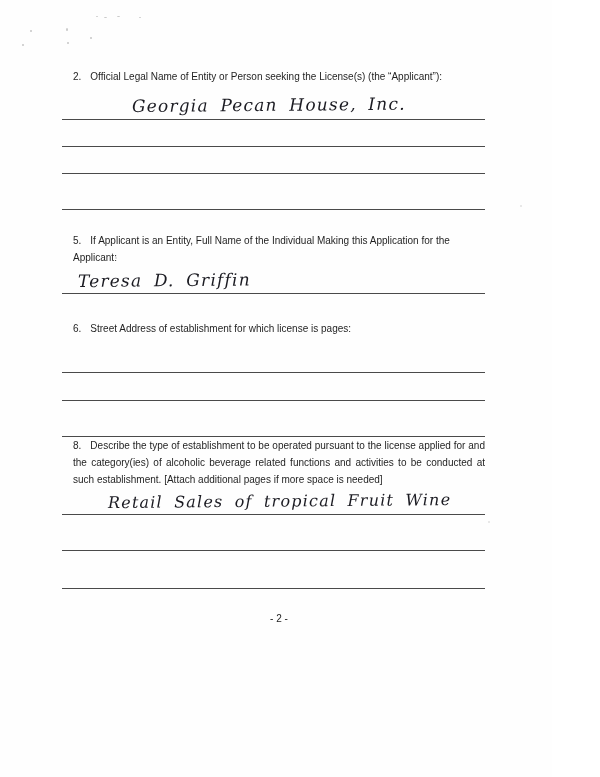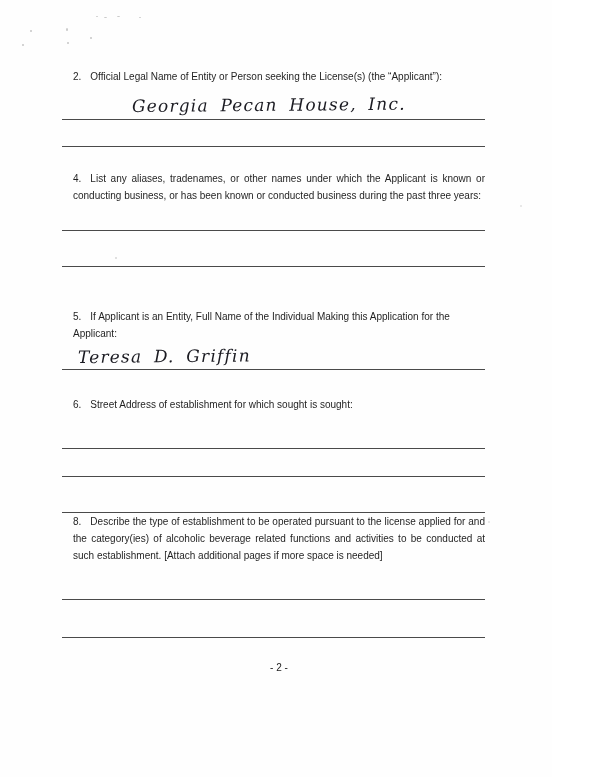--- a/index.html
+++ b/index.html
@@ -94,43 +94,43 @@
 
     <div class="q" style="margin-top:68px">
       <span class="q-num">2.</span><span>Official Legal Name of Entity or Person seeking the License(s) (the “Applicant”):</span>
     </div>
     <div class="line" style="height:27px">
       <span class="hw hw-a2">Georgia Pecan House, Inc.</span>
     </div>
 
     <div class="line" style="height:19px"></div>
 
-    <div class="q justify" style="margin-top:23px">
-      <span class="q-num">4.</span><span>List any aliases, tradenames, or other names under which the Applicant is known or conducting business, or has been known or conducted business during the past three years:</span>
-    </div>
     <div class="line" style="height:19px"></div>
     <div class="line" style="height:28px"></div>
 
-    <div class="q" style="margin-top:41px">
+    <div class="q" style="margin-top:22px">
       <span class="q-num">5.</span><span>If Applicant is an Entity, Full Name of the Individual Making this Application for the Applicant:</span>
     </div>
     <div class="line" style="height:20px">
       <span class="hw hw-a5">Teresa D. Griffin</span>
     </div>
 
     <div class="q" style="margin-top:26px">
-      <span class="q-num">6.</span><span>Street Address of establishment for which sought is sought:</span>
+      <span class="q-num">6.</span><span>Street Address of establishment for which license is pages:</span>
     </div>
     <div class="line" style="height:28px"></div>
 
     <div class="line" style="height:20px"></div>
     <div class="line" style="height:28px"></div>
 
     <div class="q justify" style="">
       <span class="q-num">8.</span><span>Describe the type of establishment to be operated pursuant to the license applied for and the category(ies) of alcoholic beverage related functions and activities to be conducted at such establishment. [Attach additional pages if more space is needed]</span>
+    </div>
+    <div class="line" style="height:19px">
+      <span class="hw hw-a8">Retail Sales of tropical Fruit Wine</span>
     </div>
     <div class="line" style="height:28px"></div>
     <div class="line" style="height:30px"></div>
 
     <div class="footer">- 2 -</div>
 
   </div>
 </div>
 
 </body></html>

